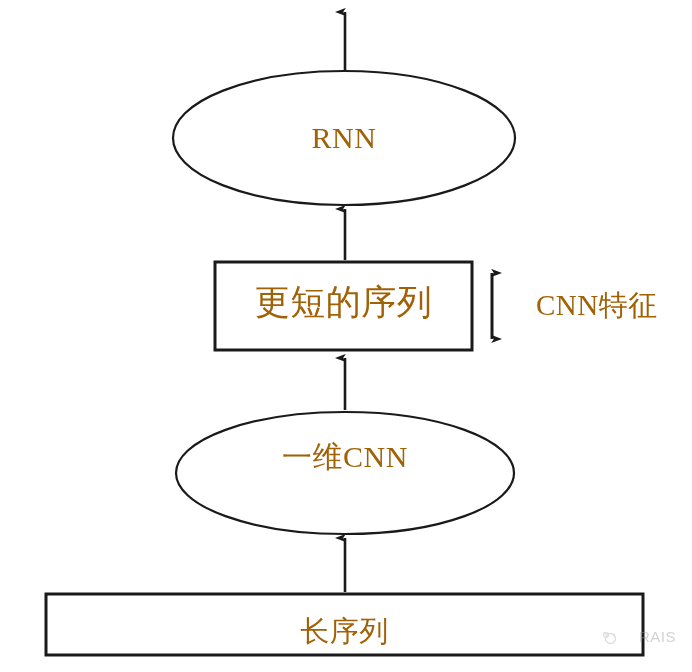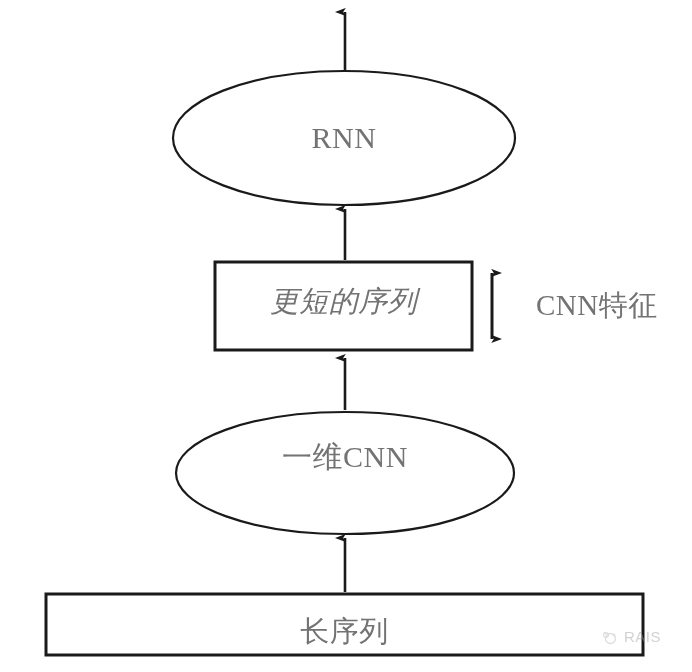--- a/index.html
+++ b/index.html
@@ -22,40 +22,39 @@
     left: 0;
     top: 0;
     width: 692px;
     height: 672px;
   }
   .node-label {
     position: absolute;
     display: flex;
     align-items: center;
     justify-content: center;
-    color: #737373;
+    color: #a16207;
     white-space: nowrap;
     letter-spacing: 0.5px;
   }
   
   #label-rnn {
     left: 173px;
     top: 71px;
     width: 342px;
     height: 134px;
     font-size: 30px;
   }
   
   #label-shorter-sequence {
     left: 215px;
     top: 262px;
     width: 257px;
     height: 80px;
-    font-size: 29px;
-    font-style: italic;
+    font-size: 35px;
   }
   
   #label-cnn-features {
     left: 536px;
     top: 262px;
     height: 88px;
     justify-content: flex-start;
     font-size: 29px;
   }
   
@@ -73,21 +72,21 @@
     width: 597px;
     height: 75px;
     font-size: 29px;
   }
   #watermark {
     position: absolute;
     left: 601px;
     top: 628px;
     display: flex;
     align-items: center;
-    gap: 5px;
+    gap: 20px;
     opacity: 0.45;
     pointer-events: none;
   }
   #watermark .wm-text {
     font-family: "Liberation Sans", sans-serif;
     font-size: 15px;
     color: #9a9a9a;
     letter-spacing: 0.5px;
   }
 </style>

